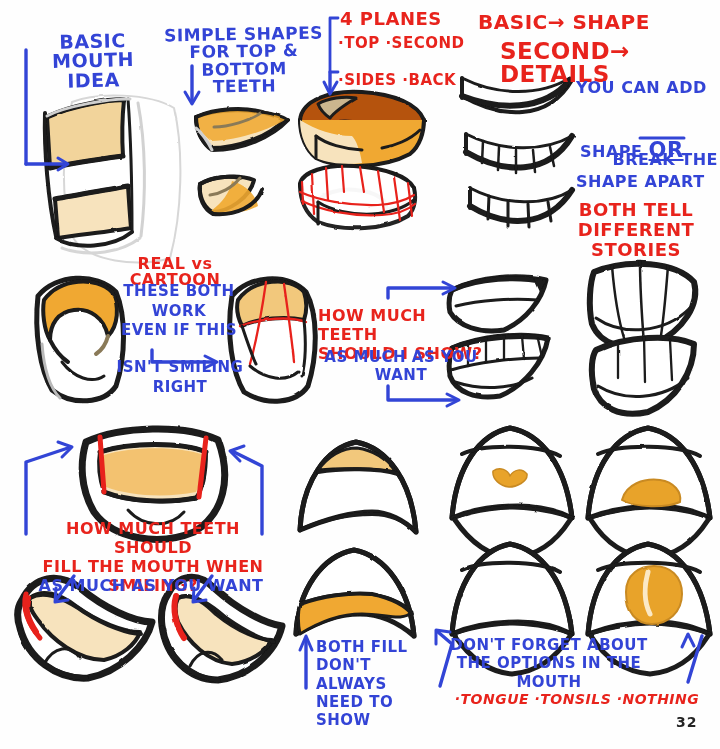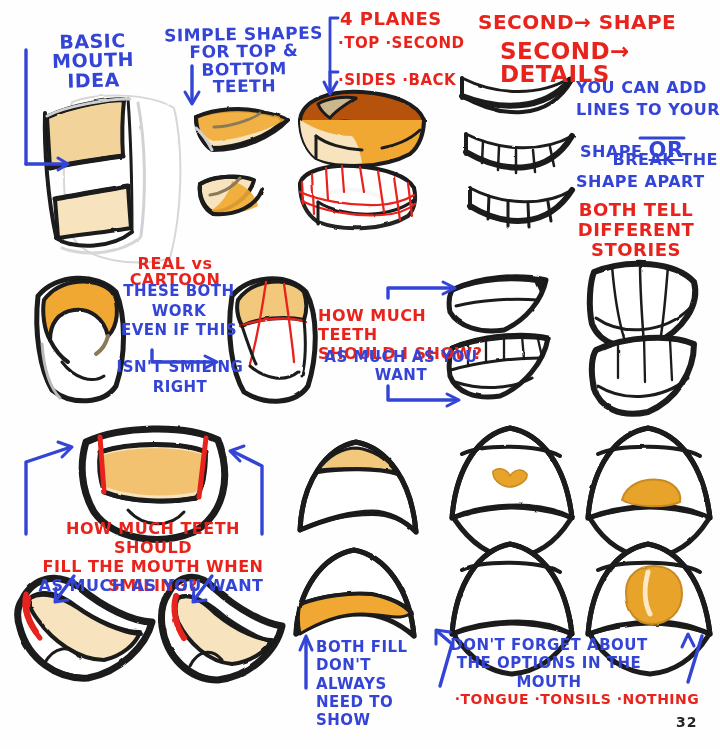--- a/index.html
+++ b/index.html
@@ -368,25 +368,24 @@
 IDEA</div>
 
   <div class="note blue" style="left:160px; top:26px; width:168px; font-size:17px; transform:rotate(-1deg);">SIMPLE SHAPES
 FOR TOP &amp; BOTTOM
 TEETH</div>
 
   <div class="note red" style="left:340px; top:10px; width:120px; font-size:18px; text-align:left;">4 PLANES</div>
   <div class="note red" style="left:338px; top:36px; width:130px; font-size:15px; text-align:left;">·TOP  ·SECOND</div>
   <div class="note red" style="left:338px; top:73px; width:135px; font-size:15px; text-align:left;">·SIDES ·BACK</div>
 
-  <div class="note red" style="left:478px; top:12px; width:210px; font-size:20px; text-align:left;">SECOND→ SHAPE</div>
+  <div class="note red" style="left:478px; top:12px; width:210px; font-size:20px; text-align:left;">BASIC→ SHAPE</div>
   <div class="note red" style="left:472px; top:40px; width:235px; font-size:23px; text-align:left;margin-left:28px;">SECOND→ DETAILS</div>
 
   <div class="note blue" style="left:576px; top:80px; width:140px; font-size:16px; text-align:left;">YOU CAN ADD</div>
-  <div class="note blue" style="left:576px; top:102px; width:145px; font-size:16px; text-align:left;">LINES TO YOUR</div>
   <div class="note blue" style="left:580px; top:124px; width:150px; font-size:16px; text-align:left;">
     <span>SHAPE </span><span class="u" style="font-size:21px;">OR</span>
   </div>
   <div class="note blue" style="left:578px; top:152px; width:140px; font-size:16px; text-align:right;">BREAK THE</div>
   <div class="note blue" style="left:576px; top:174px; width:148px; font-size:16px; text-align:left;">SHAPE APART</div>
 
   <div class="note red" style="left:548px; top:200px; width:176px; font-size:18px; line-height:1.12;">BOTH TELL
 DIFFERENT STORIES</div>
 
   <div class="note red" style="left:98px; top:256px; width:154px; font-size:16px;">REAL vs CARTOON</div>
@@ -411,17 +410,17 @@
   <div class="note blue" style="left:36px; top:578px; width:230px; font-size:16px;">AS MUCH AS YOU WANT</div>
 
   <div class="note blue" style="left:316px; top:638px; width:126px; font-size:15px; line-height:1.22; text-align:left;">BOTH FILL
 DON'T ALWAYS
 NEED TO SHOW</div>
 
   <div class="note blue" style="left:440px; top:636px; width:218px; font-size:15px; line-height:1.22;">DON'T FORGET ABOUT
 THE OPTIONS IN THE
 MOUTH</div>
 
-  <div class="note red" style="left:452px; top:692px; width:250px; font-size:14px;">·TONGUE  ·TONSILS  ·NOTHING</div>
+  <div class="note red" style="left:452px; top:692px; width:250px; font-size:14px;font-style:italic;">·TONGUE  ·TONSILS  ·NOTHING</div>
 
   <div class="pagenum" style="left:676px; top:714px;">32</div>
 
 </div>
 
 </body></html>

